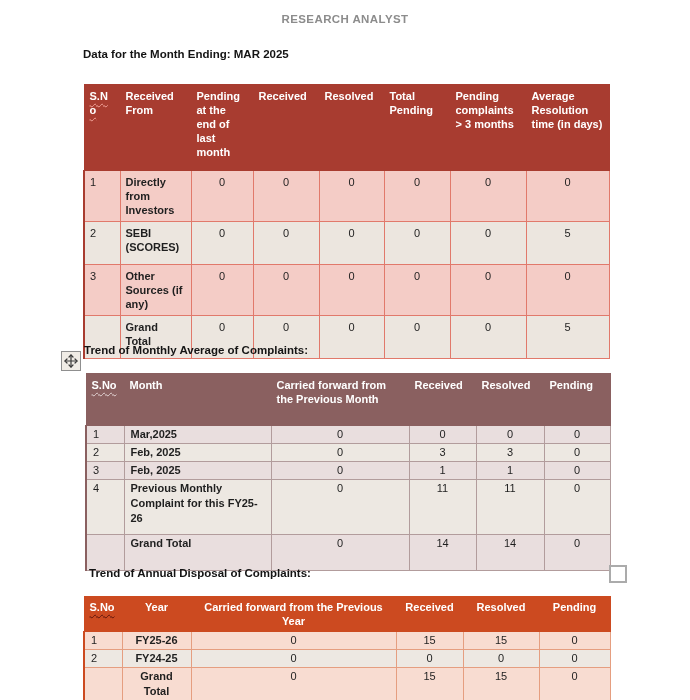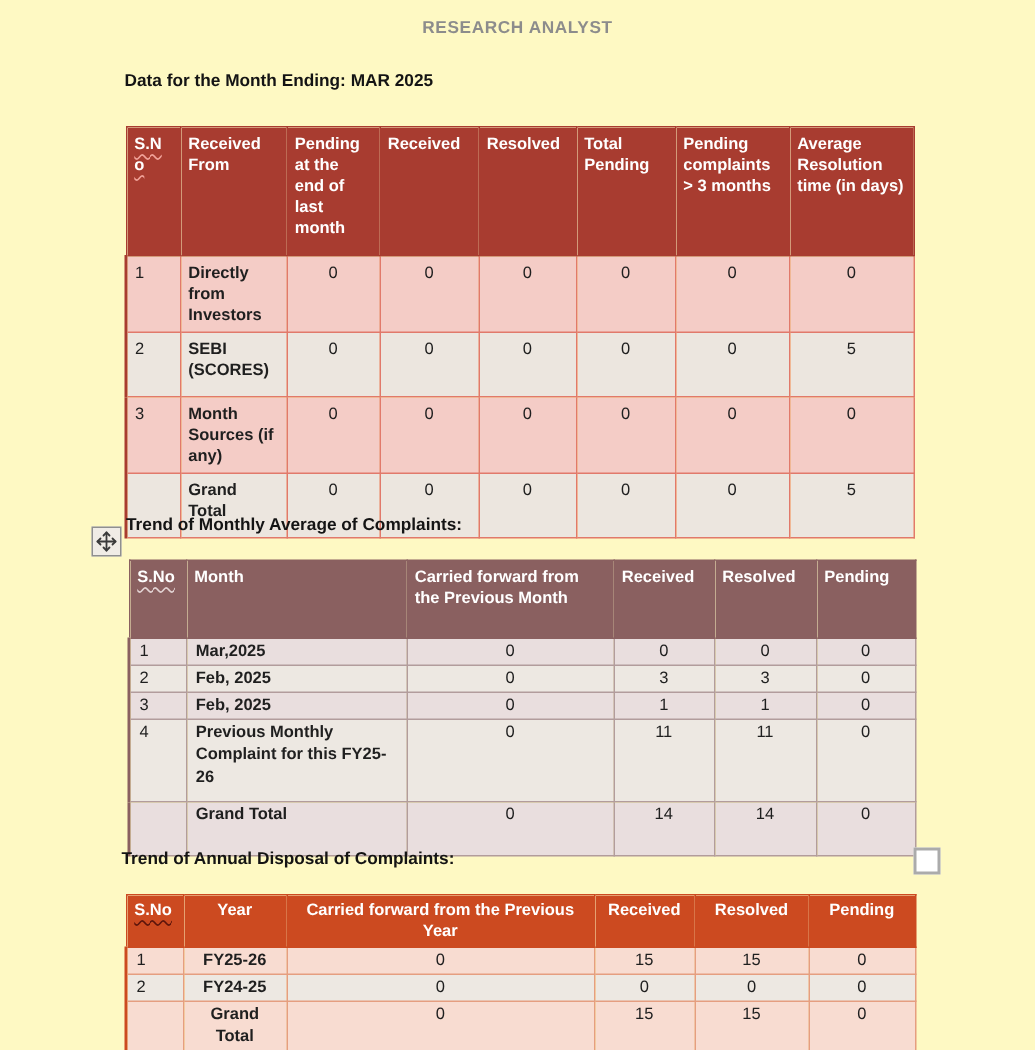--- a/index.html
+++ b/index.html
@@ -1,33 +1,33 @@
 <!DOCTYPE html>
 <html><head>
 <meta charset="utf-8">
 <style>
   html,body { margin:0; padding:0; background:#ECE6E0; }
   #page {
     position:relative; width:690px; height:700px; overflow:hidden;
-    background:#fef9c3;
+    background:#ffffff;
     font-family:"Liberation Sans","DejaVu Sans",sans-serif;
     color:#1f1f1f;
   }
   .doc-title {
     position:absolute; top:13px; left:0; width:100%;
     text-align:center; font-size:11.5px; font-weight:bold;
     color:#8C8C8C; letter-spacing:0.4px;
   }
   .sec-heading {
     position:absolute; font-size:11.5px; font-weight:bold; color:#141414;
     white-space:nowrap;
   }
   #h1 { left:83px; top:48px; }
   #h2 { left:84px; top:344px; }
-  #h3 { left:81px; top:567px; }
+  #h3 { left:89px; top:567px; }
 
   table { position:absolute; border-collapse:collapse; table-layout:fixed; }
   th,td { vertical-align:top; overflow:hidden; word-wrap:break-word; }
   th { font-weight:bold; color:#ffffff; text-align:left; }
 
   
   #t1 { left:83px; top:84px; width:525px; font-size:11px; }
   #t1 th { background:#A83C30; border:1px solid #A83C30; padding:4px 5px; line-height:14px; }
   #t1 thead tr { height:86px; }
   #t1 td { border:1px solid #E1796B; padding:4px 5px; line-height:14px; }
@@ -133,21 +133,21 @@
           <td>SEBI (SCORES)</td>
           <td>0</td>
           <td>0</td>
           <td>0</td>
           <td>0</td>
           <td>0</td>
           <td>5</td>
         </tr>
         <tr>
           <td>3</td>
-          <td>Month Sources (if any)</td>
+          <td>Other Sources (if any)</td>
           <td>0</td>
           <td>0</td>
           <td>0</td>
           <td>0</td>
           <td>0</td>
           <td>0</td>
         </tr>
         <tr>
           <td></td>
           <td>Grand Total</td>

